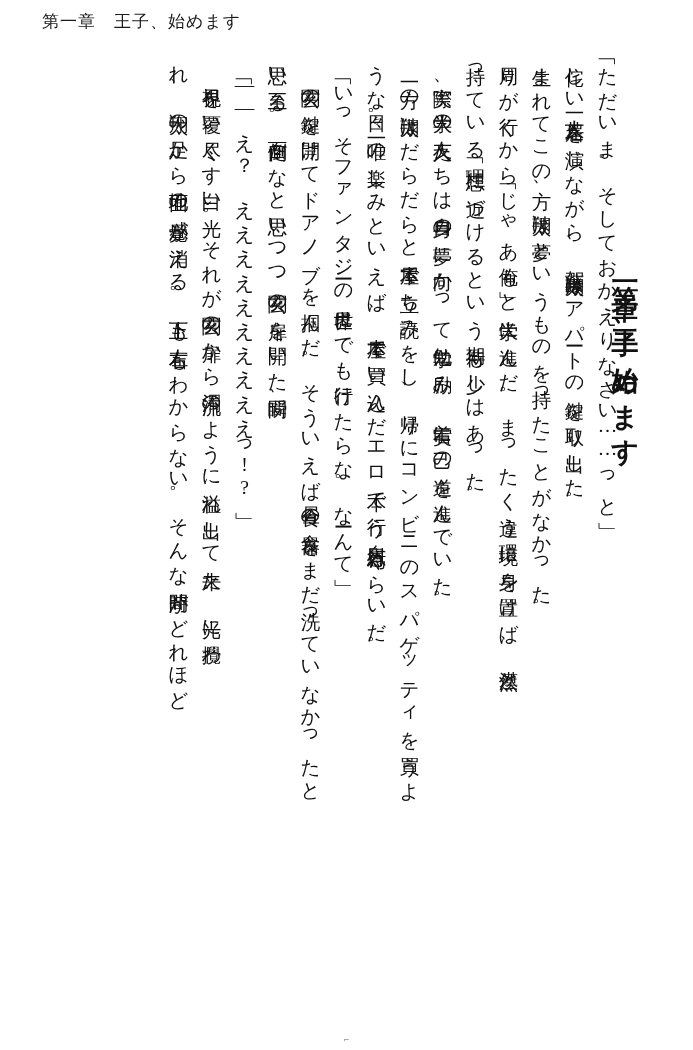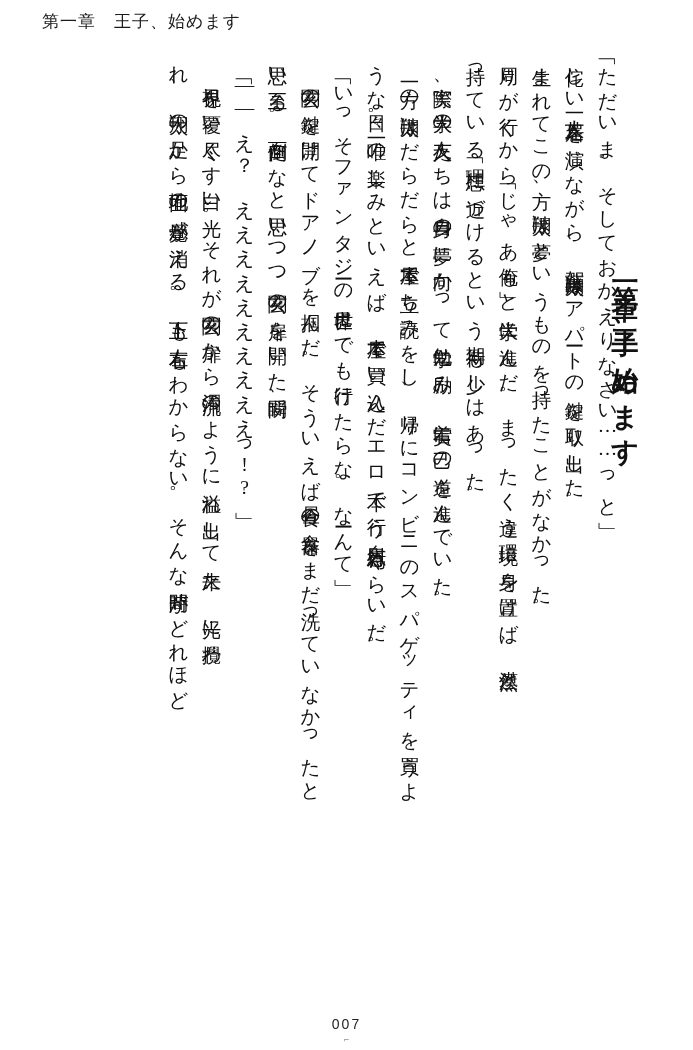--- a/index.html
+++ b/index.html
@@ -114,16 +114,15 @@
     <div class="vcol">うな日々。唯一の楽しみといえば、本屋で買い込んだエロ本で行う自慰行為くらいだ。</div>
     <div class="vcol indent1">「いっそファンタジーの世界にでも行けたらな。なーんて」</div>
     <div class="vcol indent1">玄関の鍵を開けてドアノブを掴んだ。そういえば昼食の食器をまだ洗っていなかったと</div>
     <div class="vcol">思い至る。面倒だなと思いつつ玄関の扉を開いた瞬間、</div>
     <div class="vcol indent1">「――え？　ええええええええええっ!?」</div>
     <div class="vcol indent1">視界を覆い尽くす白い光。それが玄関の扉から濁流のように溢れ出して来た。光に攪わ</div>
     <div class="vcol">れ、翔太の足から地面の感覚が消える。上下も左右もわからない。そんな時間がどれほど</div>
 
   </div>
 
-  <div class="folio">007</div>
   <div class="folio-mark">⌐</div>
 
 </div>
 
 </body></html>

